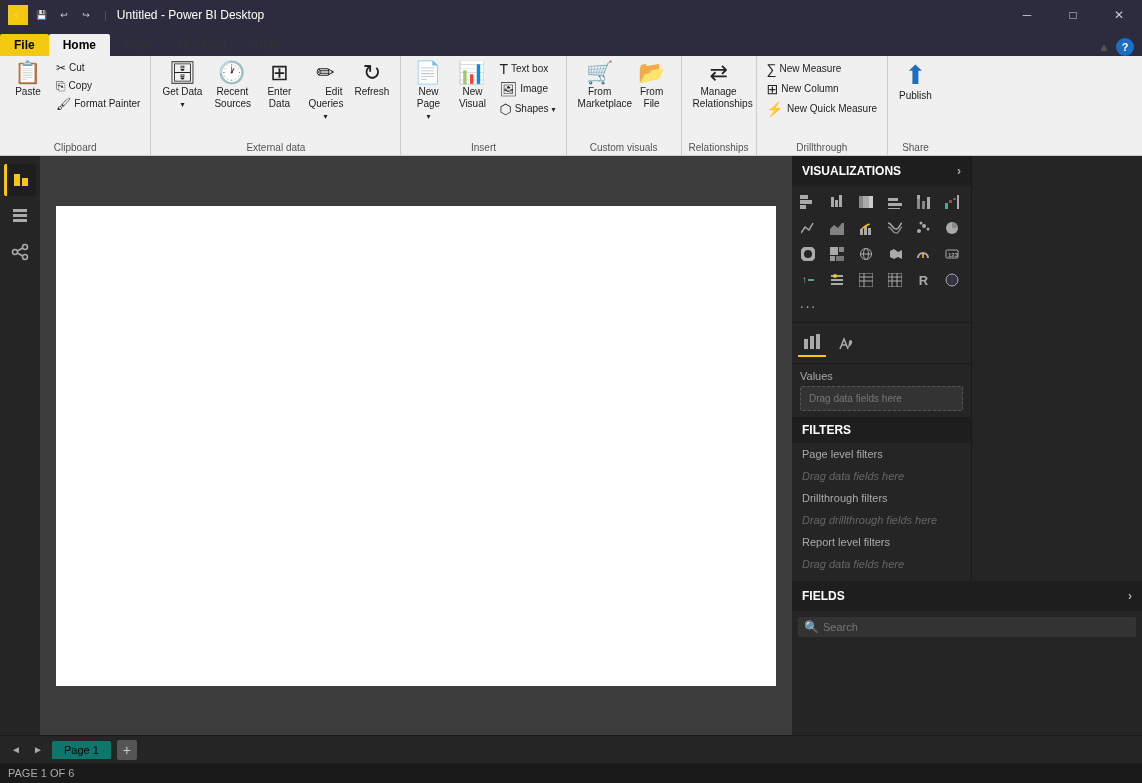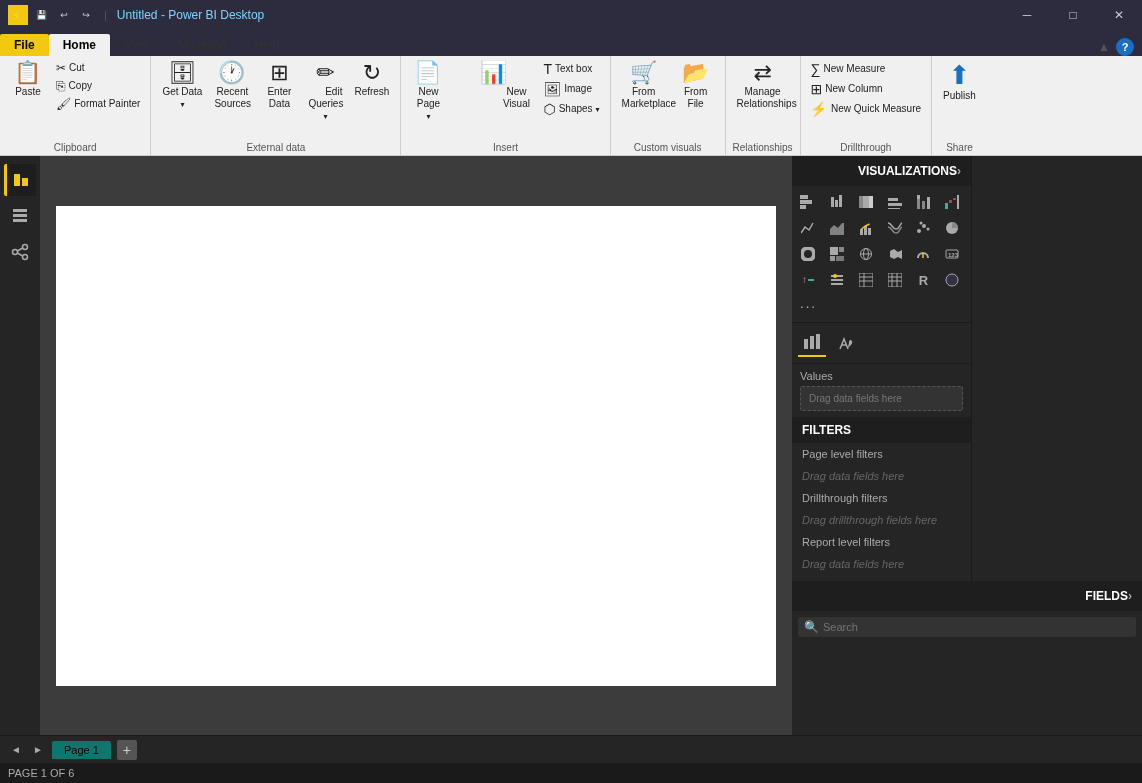--- a/index.html
+++ b/index.html
@@ -156,21 +156,21 @@
       flex-direction: column;
     }
     #fields-panel {
       flex: 1;
       display: flex;
       flex-direction: column;
     }
     .panel-header {
       display: flex;
       align-items: center;
-      justify-content: flex-end;
+      justify-content: space-between;
       padding: 8px 10px;
       color: #ffffff;
       font-size: 12px;
       font-weight: 600;
       background: #1e1e1e;
     }
     .panel-chevron { color: #aaa; font-size: 12px; cursor: pointer; }
     
     
     #viz-icons-grid {
@@ -318,21 +318,21 @@
 </head>
 <body>
 
 <div id="title-bar" style="position:relative;">
   <div id="title-bar-left">
     <div id="title-bar-icon" style="width:20px;height:20px;background:#f2c811;font-size:10px;font-weight:bold;color:#000;display:flex;align-items:center;justify-content:center;">⚡</div>
     <div class="tb-btn">💾</div>
     <div class="tb-btn">↩</div>
     <div class="tb-btn">↪</div>
     <span style="color:#555;margin:0 4px;">|</span>
-    <span id="title-text" style="color:#7dd3fc;font-size:12px;">Untitled - Power BI Desktop</span>
+    <span id="title-text" style="color:#ffffff;font-size:12px;">Untitled - Power BI Desktop</span>
   </div>
   <div id="window-controls" style="position:absolute;right:0;top:0;display:flex;">
     <div class="window-ctrl">─</div>
     <div class="window-ctrl">□</div>
     <div class="window-ctrl close">✕</div>
   </div>
 </div>
 
 <div id="ribbon-tabs">
   <div class="ribbon-tab active">File</div>
@@ -402,21 +402,21 @@
 
   <div class="ribbon-group">
     <div class="ribbon-group-content">
       <div class="ribbon-btn">
         <div class="icon">📄</div>
         <div class="label" style="white-space:normal;width:32px;text-align:center;">New Page</div>
         <div class="ribbon-dropdown-arrow">▾</div>
       </div>
       <div class="ribbon-btn">
         <div class="icon">📊</div>
-        <div class="label" style="white-space:normal;width:32px;text-align:center;margin-left:44px;">New Visual</div>
+        <div class="label" style="white-space:normal;width:32px;text-align:center;">New Visual</div>
       </div>
       <div class="ribbon-btn-col">
         <div class="ribbon-btn small">
           <span class="icon">T</span>
           <span class="label">Text box</span>
         </div>
         <div class="ribbon-btn small">
           <span class="icon">🖼</span>
           <span class="label">Image</span>
         </div>

